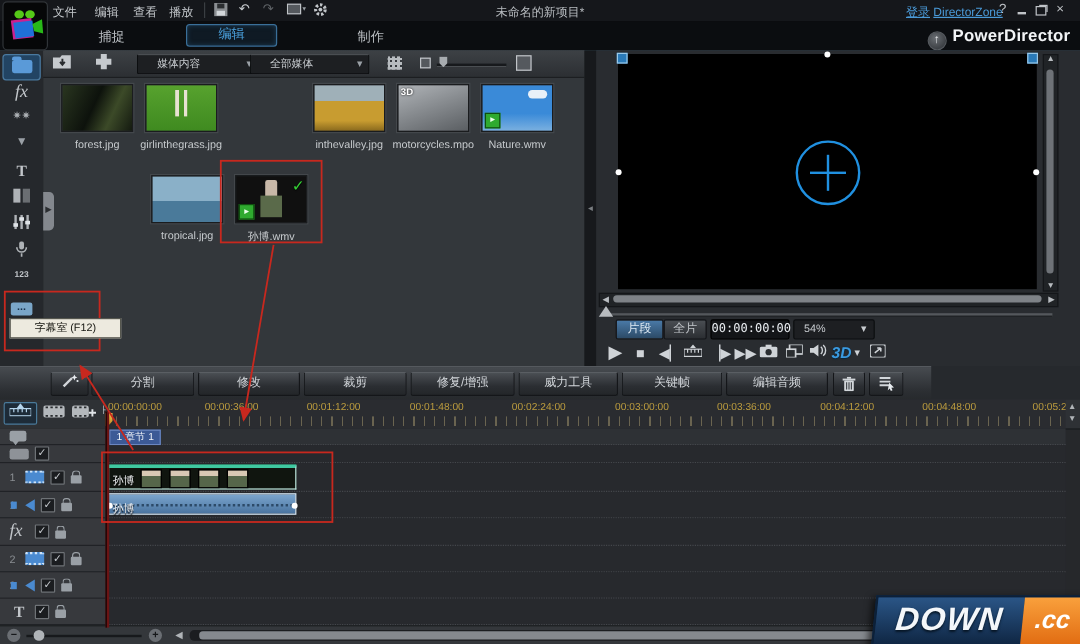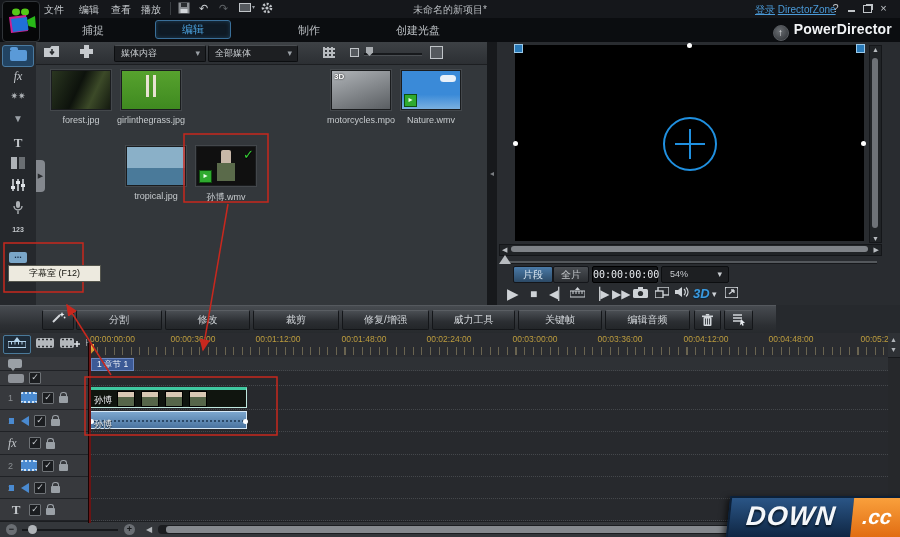--- a/index.html
+++ b/index.html
@@ -28,30 +28,30 @@
   .up-circ{display:inline-block;width:14px;height:14px;border-radius:50%;background:radial-gradient(circle at 40% 35%,#6a6e73,#2b2e32);border:1px solid #55595e;color:#e8eaec;font-size:10px;line-height:14px;text-align:center;vertical-align:-2px;margin-right:5px;}
   .logo{position:absolute;left:2px;top:1px;width:36px;height:39px;background:#060708;border:1px solid #303438;border-radius:4px;z-index:30;}
 
   
   .main{position:absolute;left:0;top:42px;width:900px;height:263px;background:#2d3034;}
   .rooms{position:absolute;left:0;top:0;width:36px;height:263px;background:#25282c;border-right:1px solid #17191c;}
   .room{position:absolute;left:0;width:36px;height:20px;text-align:center;color:#aeb2b6;}
   .room.sel{left:2px;width:30px;background:#224463;border:1px solid #4a7aa0;border-radius:3px;}
   .folder{display:inline-block;width:17px;height:11px;margin-top:4px;background:#5a9ad8;border-radius:2px;position:relative;}
   .folder::before{content:"";position:absolute;left:0;top:-3px;width:8px;height:3px;background:#5a9ad8;border-radius:2px 2px 0 0;}
-  .fx-glyph{font-family:"Liberation Serif","DejaVu Serif",serif;font-style:italic;font-size:12px;color:#c2c6ca;}
+  .fx-glyph{font-family:"Liberation Serif","DejaVu Serif",serif;font-style:italic;font-size:15px;color:#c2c6ca;}
   .t-glyph{font-family:"Liberation Serif","DejaVu Serif",serif;font-size:13px;font-weight:bold;color:#c2c6ca;}
   .chap-glyph{font-size:7px;letter-spacing:0;color:#c2c6ca;font-weight:bold;}
   .sub-glyph{display:inline-block;width:18px;height:11px;margin-top:4px;background:#7aa6c8;border-radius:2px;color:#17304a;font-weight:bold;font-size:9px;line-height:7px;}
   .tooltip{position:absolute;left:8px;top:223px;padding:1px 20px;background:#edeadf;border:1px solid #55564e;color:#15150f;font-size:9px;white-space:nowrap;z-index:45;}
 
   
   .library{position:absolute;left:36px;top:0;width:451px;height:263px;background:#33373b;}
   .lib-toolbar{position:absolute;left:0;top:0;width:451px;height:22px;background:linear-gradient(#3d4145,#2c2f33);border-bottom:1px solid #1c1e21;}
-  .dd{position:absolute;top:3px;height:15px;background:#1d1f22;border:1px solid #0c0e10;border-top-color:#4a4e52;border-radius:2px;color:#c8ccd0;font-size:9px;line-height:15px;padding-left:6px;}
+  .dd{position:absolute;top:3px;height:15px;background:#1d1f22;border:1px solid #0c0e10;border-top-color:#4a4e52;border-radius:2px;color:#c8ccd0;font-size:9px;line-height:15px;padding-left:16px;}
   .dd .caret{position:absolute;right:5px;top:0;color:#9aa0a6;}
   .mini-ico{position:absolute;top:3px;color:#c6cace;font-size:11px;}
   .slider-track{position:absolute;top:11px;height:2px;background:#17191c;border-bottom:1px solid #4a4e52;}
   .slider-thumb{position:absolute;top:5px;width:7px;height:9px;background:#a8acb0;clip-path:polygon(0 0,100% 0,100% 60%,50% 100%,0 60%);}
   .box-ico{position:absolute;border:1px solid #c0c4c8;background:#55595e;}
   .grid-ico{position:absolute;top:5px;width:12px;height:11px;background:
      repeating-linear-gradient(90deg,#c6cace 0 2px,transparent 2px 4px),
      repeating-linear-gradient(0deg,#c6cace 0 2px,transparent 2px 4px);opacity:.9;}
   .cell{position:absolute;width:70px;text-align:center;}
   .thumb{position:relative;width:58px;height:38px;margin:0 auto;border:1px solid #1a1c1e;box-shadow:0 0 0 1px #43474b;}
@@ -188,21 +188,20 @@
     <span class="winbtn" style="left:829px">?</span>
     <span class="winbtn" style="left:845px"><span class="min-glyph"></span></span>
     <span class="winbtn" style="left:861px"><span class="restore-glyph"></span></span>
     <span class="winbtn" style="left:877px">×</span>
   </div>
 
   <div class="modebar">
     <span class="mode-tab" style="left:60px;width:66px">捕捉</span>
     <span class="mode-tab active" style="left:155px">编辑</span>
     <span class="mode-tab" style="left:276px;width:66px">制作</span>
-    <span class="mode-tab" style="left:352px;width:132px">创建光盘</span>
     <span class="brand"><span class="up-circ">↑</span><span>PowerDirector</span></span>
   </div>
   <div class="logo">
     <svg width="34" height="37" viewBox="0 0 34 37" style="margin:1px">
       <ellipse cx="12" cy="9" rx="4" ry="3.4" fill="#55c818"></ellipse>
         <ellipse cx="21" cy="9" rx="4" ry="3.4" fill="#55c818"></ellipse>
       <path d="M5 14 L22 12 L24 28 L7 30 z" fill="#cc2090"></path>
       <path d="M7 16 L23 14 L24.5 27 L9 29 z" fill="#2070d8"></path>
       <path d="M23 17 L31 13 L32 25 L24.5 23 z" fill="#28b818"></path>
     </svg>
@@ -267,20 +266,24 @@
       </div>
 
       <div class="cell" style="left:80px;top:28px">
           <div class="thumb t-girl"></div>
           <span class="fname">girlinthegrass.jpg</span>
         </div>
       <div class="cell" style="left:10px;top:28px">
           <div class="thumb t-forest"></div>
           <span class="fname">forest.jpg</span>
         </div>
+      <div class="cell" style="left:220px;top:28px">
+          <div class="thumb t-valley"></div>
+          <span class="fname">inthevalley.jpg</span>
+        </div>
       <div class="cell" style="left:290px;top:28px">
           <div class="thumb t-moto">
             <span class="badge3d">3D</span>
           </div>
           <span class="fname">motorcycles.mpo</span>
         </div>
       <div class="cell" style="left:360px;top:28px">
           <div class="thumb t-nature">
             <span class="play-ovl">▸</span>
           </div>

